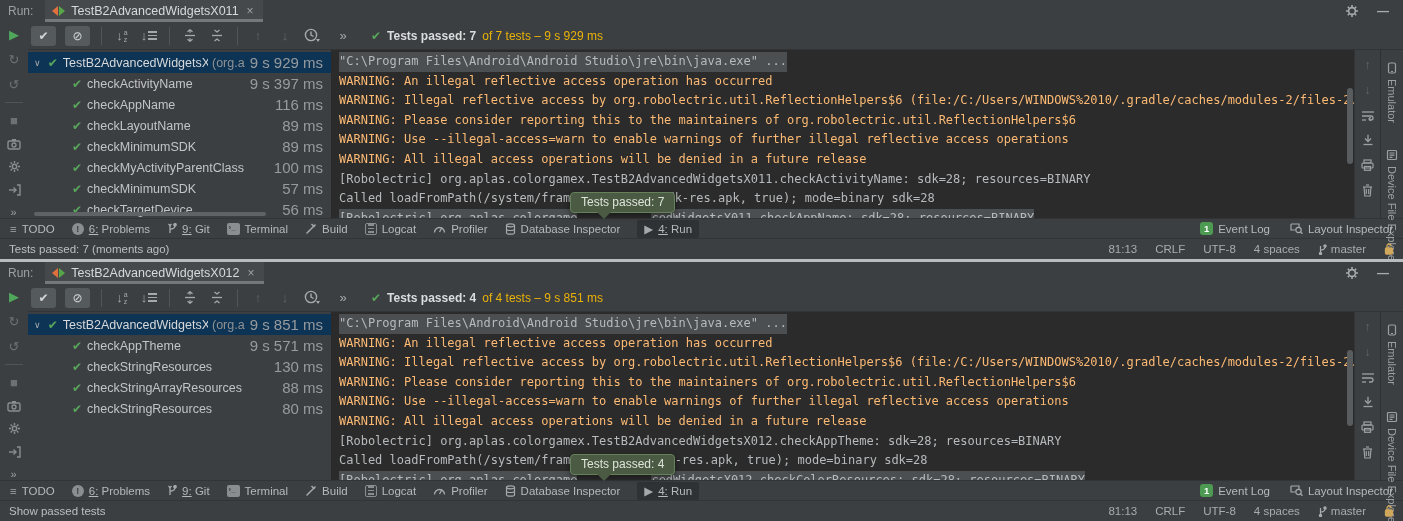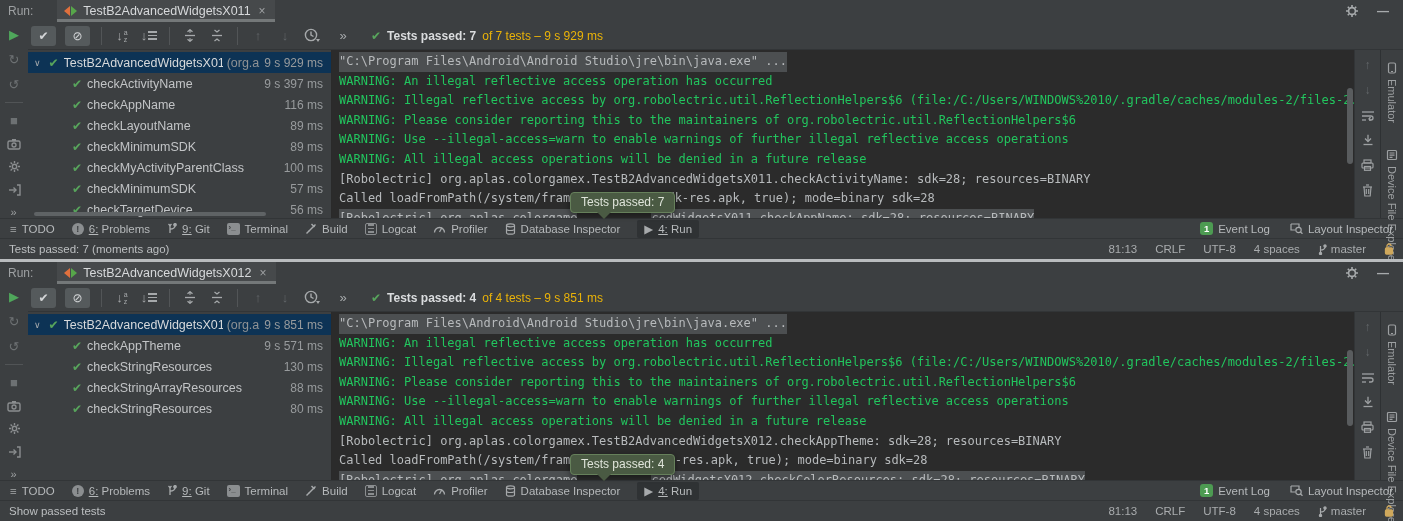--- a/index.html
+++ b/index.html
@@ -3,21 +3,21 @@
 <meta charset="utf-8">
 <style>
   * { margin:0; padding:0; box-sizing:border-box; }
   html,body { background:#2b2b2b; }
   #app { width:1403px; height:521px; font-family:"Liberation Sans",sans-serif; font-size:12px; color:#bbbec0; background:#3c3f41; }
   .panel { position:relative; height:259px; background:#3c3f41; overflow:hidden; }
   .panel-sep { height:3px; background:#b9bcbe; }
 
   
   .hdr { height:22px; display:flex; align-items:center; padding-left:8px; }
-  .run-label { color:#9da0a2; margin-right:24px;text-align:center; }
+  .run-label { color:#9da0a2; margin-right:12px;text-align:center; }
   .tab { position:relative; height:22px; display:flex; align-items:center; gap:6px; padding:0 9px 0 7px; background:#46494b; }
   .tab::after { content:""; position:absolute; left:0; right:0; bottom:0; height:3px; background:#747879; }
   .tab-title { color:#d7d9db; font-size:12.5px; }
   .tab-close { color:#9da0a2; font-size:12px; margin-left:2px; }
   .cfg-icon { display:flex; align-items:center; }
   .tri-l { width:0; height:0; border-top:5px solid transparent; border-bottom:5px solid transparent; border-right:6px solid #e0703d; }
   .tri-r { width:0; height:0; border-top:5px solid transparent; border-bottom:5px solid transparent; border-left:6px solid #57a64a; margin-left:1px; }
   .hdr-right { margin-left:auto; display:flex; align-items:center; gap:18px; padding-right:14px; color:#a7aaac; }
   .minim { font-weight:bold; color:#a7aaac; }
 
@@ -48,27 +48,27 @@
 
   
   .content { display:flex; height:168px; min-width:0; }
   .tree { width:304px; background:#3c3f41; border-right:1px solid #2a2a2a; padding-top:2px; position:relative; flex-shrink:0; }
   .trow { height:21px; display:flex; align-items:center; gap:5px; padding:0 8px 0 44px; color:#c2c4c6; font-size:12.5px; white-space:nowrap; overflow:hidden; }
   .trow.root { padding-left:6px; background:#0d3355; }
   .chev { color:#a9acae; font-size:9px; width:10px; }
   .tname { overflow:hidden; text-overflow:clip; }
   .root .tname { color:#d7d9db; }
   .pkg { color:#8f9294; margin-left:-1px; }
-  .dur { margin-left:auto; color:#989b9d; font-size:12px; flex-shrink:0; }
+  .dur { margin-left:auto; color:#989b9d; font-size:15px; flex-shrink:0; }
   .hscroll { position:absolute; bottom:2px; left:6px; width:232px; height:4px; background:#5f6365; border-radius:2px; }
 
   
   .console { flex:1; background:#2b2b2b; font-family:"DejaVu Sans Mono","Liberation Mono",monospace; font-size:12px; line-height:19.6px; color:#b7babc; padding:2px 0 0 7px; overflow:hidden; position:relative; min-width:0; }
   .cl { white-space:pre; display:flex; }
-  .warn { color:#22c55e; }
+  .warn { color:#fdba74; }
   .hl { background:#4c4f51; }
   .sp1 { display:inline-block; width:90px; }
   .sp2 { display:inline-block; width:74px; }
   .vscroll { position:absolute; right:1px; top:38px; width:6px; height:76px; background:#595c5e; border-radius:3px; }
 
   
   .strip { width:26px; background:#3c3f41; border-left:1px solid #323537; display:flex; flex-direction:column; align-items:center; padding-top:8px; gap:11px; }
   .strip .ic { color:#9da0a2; font-size:12px; width:16px; height:14px; display:flex; align-items:center; justify-content:center; }
   .strip .dis { color:#63676a; }
   .farbar { width:23px; background:#3c3f41; border-left:1px solid #2e3133; display:flex; flex-direction:column; align-items:center; padding-top:12px; gap:26px; }

